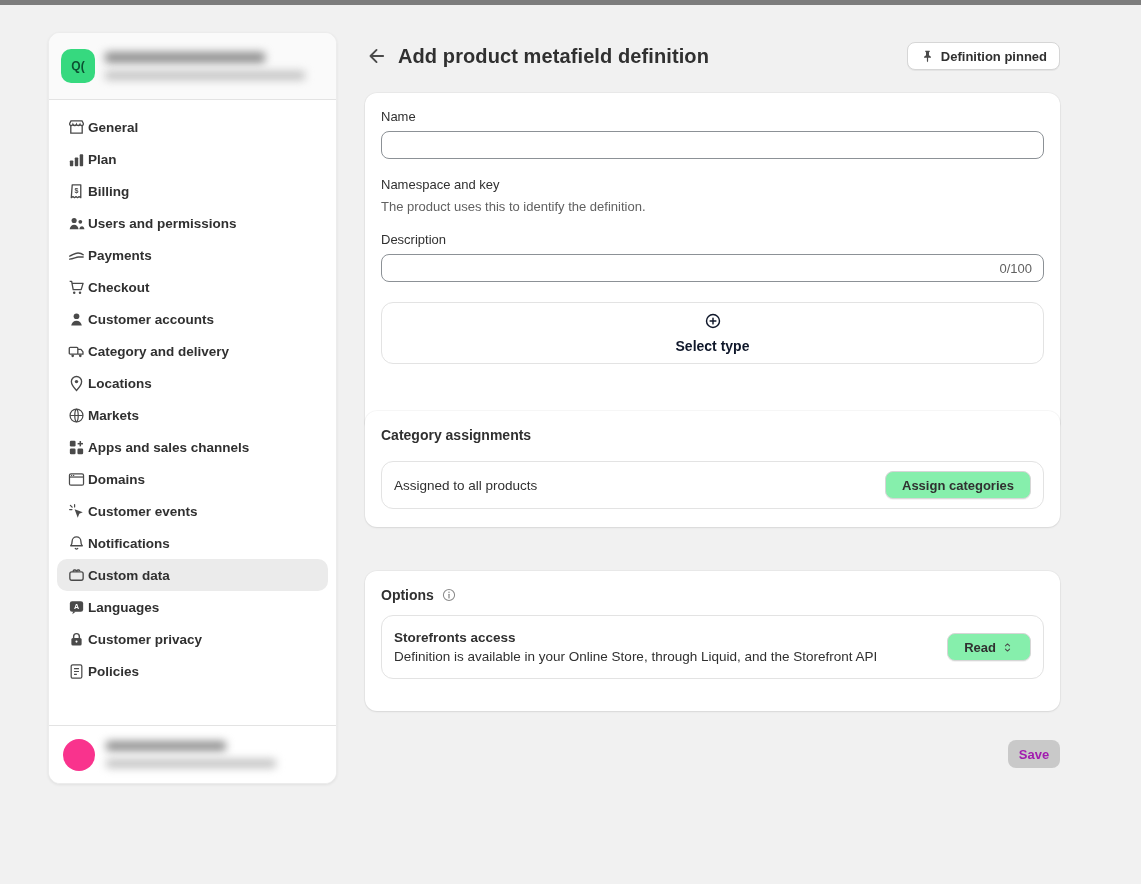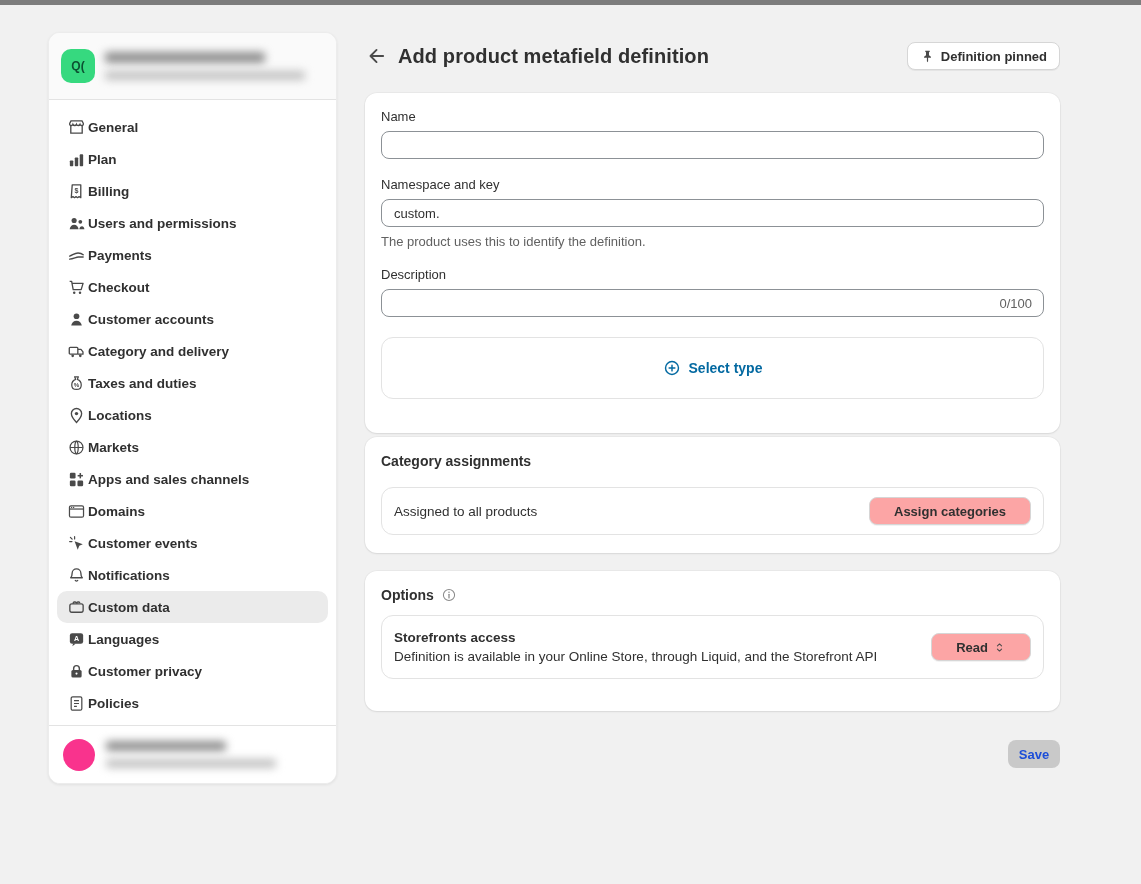--- a/index.html
+++ b/index.html
@@ -66,71 +66,71 @@
   }
   .pinned-btn svg { width:15px; height:15px; color:#4a4a4a; }
 
   
   .card {
     position:absolute; left:365px; width:695px;
     background:#fff; border-radius:12px; padding:16px;
     box-shadow:0 1px 2px rgba(0,0,0,.08), 0 0 0 1px rgba(0,0,0,.03);
   }
   .card-form { top:93px; height:340px; }
-  .card-category { top:437px; height:116px; }
+  .card-category { top:411px; height:116px; }
   .card-options { top:571px; height:140px; }
 
   .field-label { font-size:13px; color:#303030; margin-bottom:7px; }
   .input-wrap { position:relative; }
   .text-input {
     width:100%; height:28px; border:1px solid #8c9196; border-radius:8px;
     padding:0 12px; font-size:13px; color:#303030; background:#fff; outline:none;
     font-family:"Liberation Sans", sans-serif;
   }
   .input-counter {
     position:absolute; right:12px; top:50%; transform:translateY(-50%);
     font-size:13px; color:#616161;
   }
   .helper-text { font-size:13px; color:#616161; margin-top:7px; }
   .field-gap { margin-top:18px; }
 
   .select-type-box {
     margin-top:20px; height:62px; border:1px solid #e3e3e3; border-radius:12px;
     display:flex; align-items:center; justify-content:center; gap:8px;
-    color:#0369a1; font-size:14px; font-weight:700; cursor:pointer; background:#fff;
+    color:#0f172a; font-size:14px; font-weight:700; cursor:pointer; background:#fff;flex-direction:column;
   }
   .select-type-box svg { width:18px; height:18px; }
 
   .card-heading { font-size:14px; font-weight:700; color:#303030; }
   .heading-row { display:flex; align-items:flex-start; gap:7px; }
   .info-icon { width:16px; height:16px; color:#8a8a8a; }
 
   .inner-row {
     margin-top:18px; border:1px solid #e3e3e3; border-radius:12px;
     display:flex; align-items:center; padding:0 12px; background:#fff;
   }
   .inner-row.single { height:48px; font-size:13.5px; color:#303030; }
   .inner-row.double { height:64px;margin-top:12px; }
   .row-texts { display:flex; flex-direction:column; gap:4px; }
   .row-title { font-size:13.5px; font-weight:650; color:#303030; }
   .row-desc { font-size:13.5px; color:#303030; }
 
   .pill-btn {
     margin-left:auto; display:flex; align-items:center; gap:5px;
-    background:#fca5a5; border:1px solid #d6d6d6; border-radius:8px;
-    height:28px; padding:0 24px; font-size:13px; font-weight:600; color:#303030;
+    background:#86efac; border:1px solid #d6d6d6; border-radius:8px;
+    height:28px; padding:0 16px; font-size:13px; font-weight:600; color:#303030;
     box-shadow:0 1px 0 rgba(0,0,0,.05); cursor:pointer; flex:none;
     font-family:"Liberation Sans", sans-serif;
   }
   .pill-btn svg { width:13px; height:13px; color:#4a4a4a; }
 
   .save-btn {
     position:absolute; left:1008px; top:740px; width:52px; height:28px;
     background:#c9c9c9; border:none; border-radius:8px;
-    color:#1d4ed8; font-size:13px; font-weight:700; cursor:default;
+    color:#a21caf; font-size:13px; font-weight:700; cursor:default;
     font-family:"Liberation Sans", sans-serif;
   }
 </style>
 </head>
 <body>
 
 <div class="top-strip"></div>
 
 <nav class="sidebar">
   <div class="sidebar-header">
@@ -206,27 +206,20 @@
     <div class="menu-item">
       <svg class="mi-icon" viewBox="0 0 20 20" fill="none" stroke="currentColor" stroke-width="1.4" stroke-linejoin="round">
         <rect x="2.4" y="5.6" width="9" height="7.2" rx="1"></rect>
         <path d="M11.4 7.8h3.3l2.1 2.6v2.4h-5.4"></path>
         <circle cx="6" cy="14.6" r="1.4" fill="currentColor" stroke="none"></circle>
         <circle cx="14" cy="14.6" r="1.4" fill="currentColor" stroke="none"></circle>
       </svg>
       <span>Category and delivery</span>
     </div>
 
-    <div class="menu-item">
-      <svg class="mi-icon" viewBox="0 0 20 20" fill="none" stroke="currentColor" stroke-width="1.3">
-        <path d="M8 3h4l-1.1 2.6c2.6 1 4.1 3.2 4.1 5.9 0 3-2 4.8-5 4.8s-5-1.8-5-4.8c0-2.7 1.5-4.9 4.1-5.9z" stroke-linejoin="round"></path>
-        <text x="10" y="13.6" text-anchor="middle" font-size="6.5" fill="currentColor" stroke="none" font-weight="bold">%</text>
-      </svg>
-      <span>Taxes and duties</span>
-    </div>
 
     <div class="menu-item">
       <svg class="mi-icon" viewBox="0 0 20 20" fill="none" stroke="currentColor" stroke-width="1.4">
         <path d="M10 2.6a5.4 5.4 0 0 1 5.4 5.4c0 3.5-3.5 7.4-5.4 9.3-1.9-1.9-5.4-5.8-5.4-9.3A5.4 5.4 0 0 1 10 2.6z"></path>
         <circle cx="10" cy="8" r="1.8" fill="currentColor" stroke="none"></circle>
       </svg>
       <span>Locations</span>
     </div>
 
     <div class="menu-item">
@@ -334,23 +327,20 @@
   </button>
 </div>
 
 <section class="card card-form">
   <div class="field-label">Name</div>
   <div class="input-wrap">
     <input class="text-input" type="text" value="" style="">
   </div>
 
   <div class="field-label field-gap">Namespace and key</div>
-  <div class="input-wrap">
-    <input class="text-input" type="text" value="custom." style="">
-  </div>
   <div class="helper-text">The product uses this to identify the definition.</div>
 
   <div class="field-label field-gap">Description</div>
   <div class="input-wrap">
     <input class="text-input" type="text" style="padding-right: 56px;" value="">
     <span class="input-counter">0/100</span>
   </div>
 
   <div class="select-type-box">
     <svg viewBox="0 0 20 20" fill="none" stroke="currentColor" stroke-width="1.6" stroke-linecap="round">

